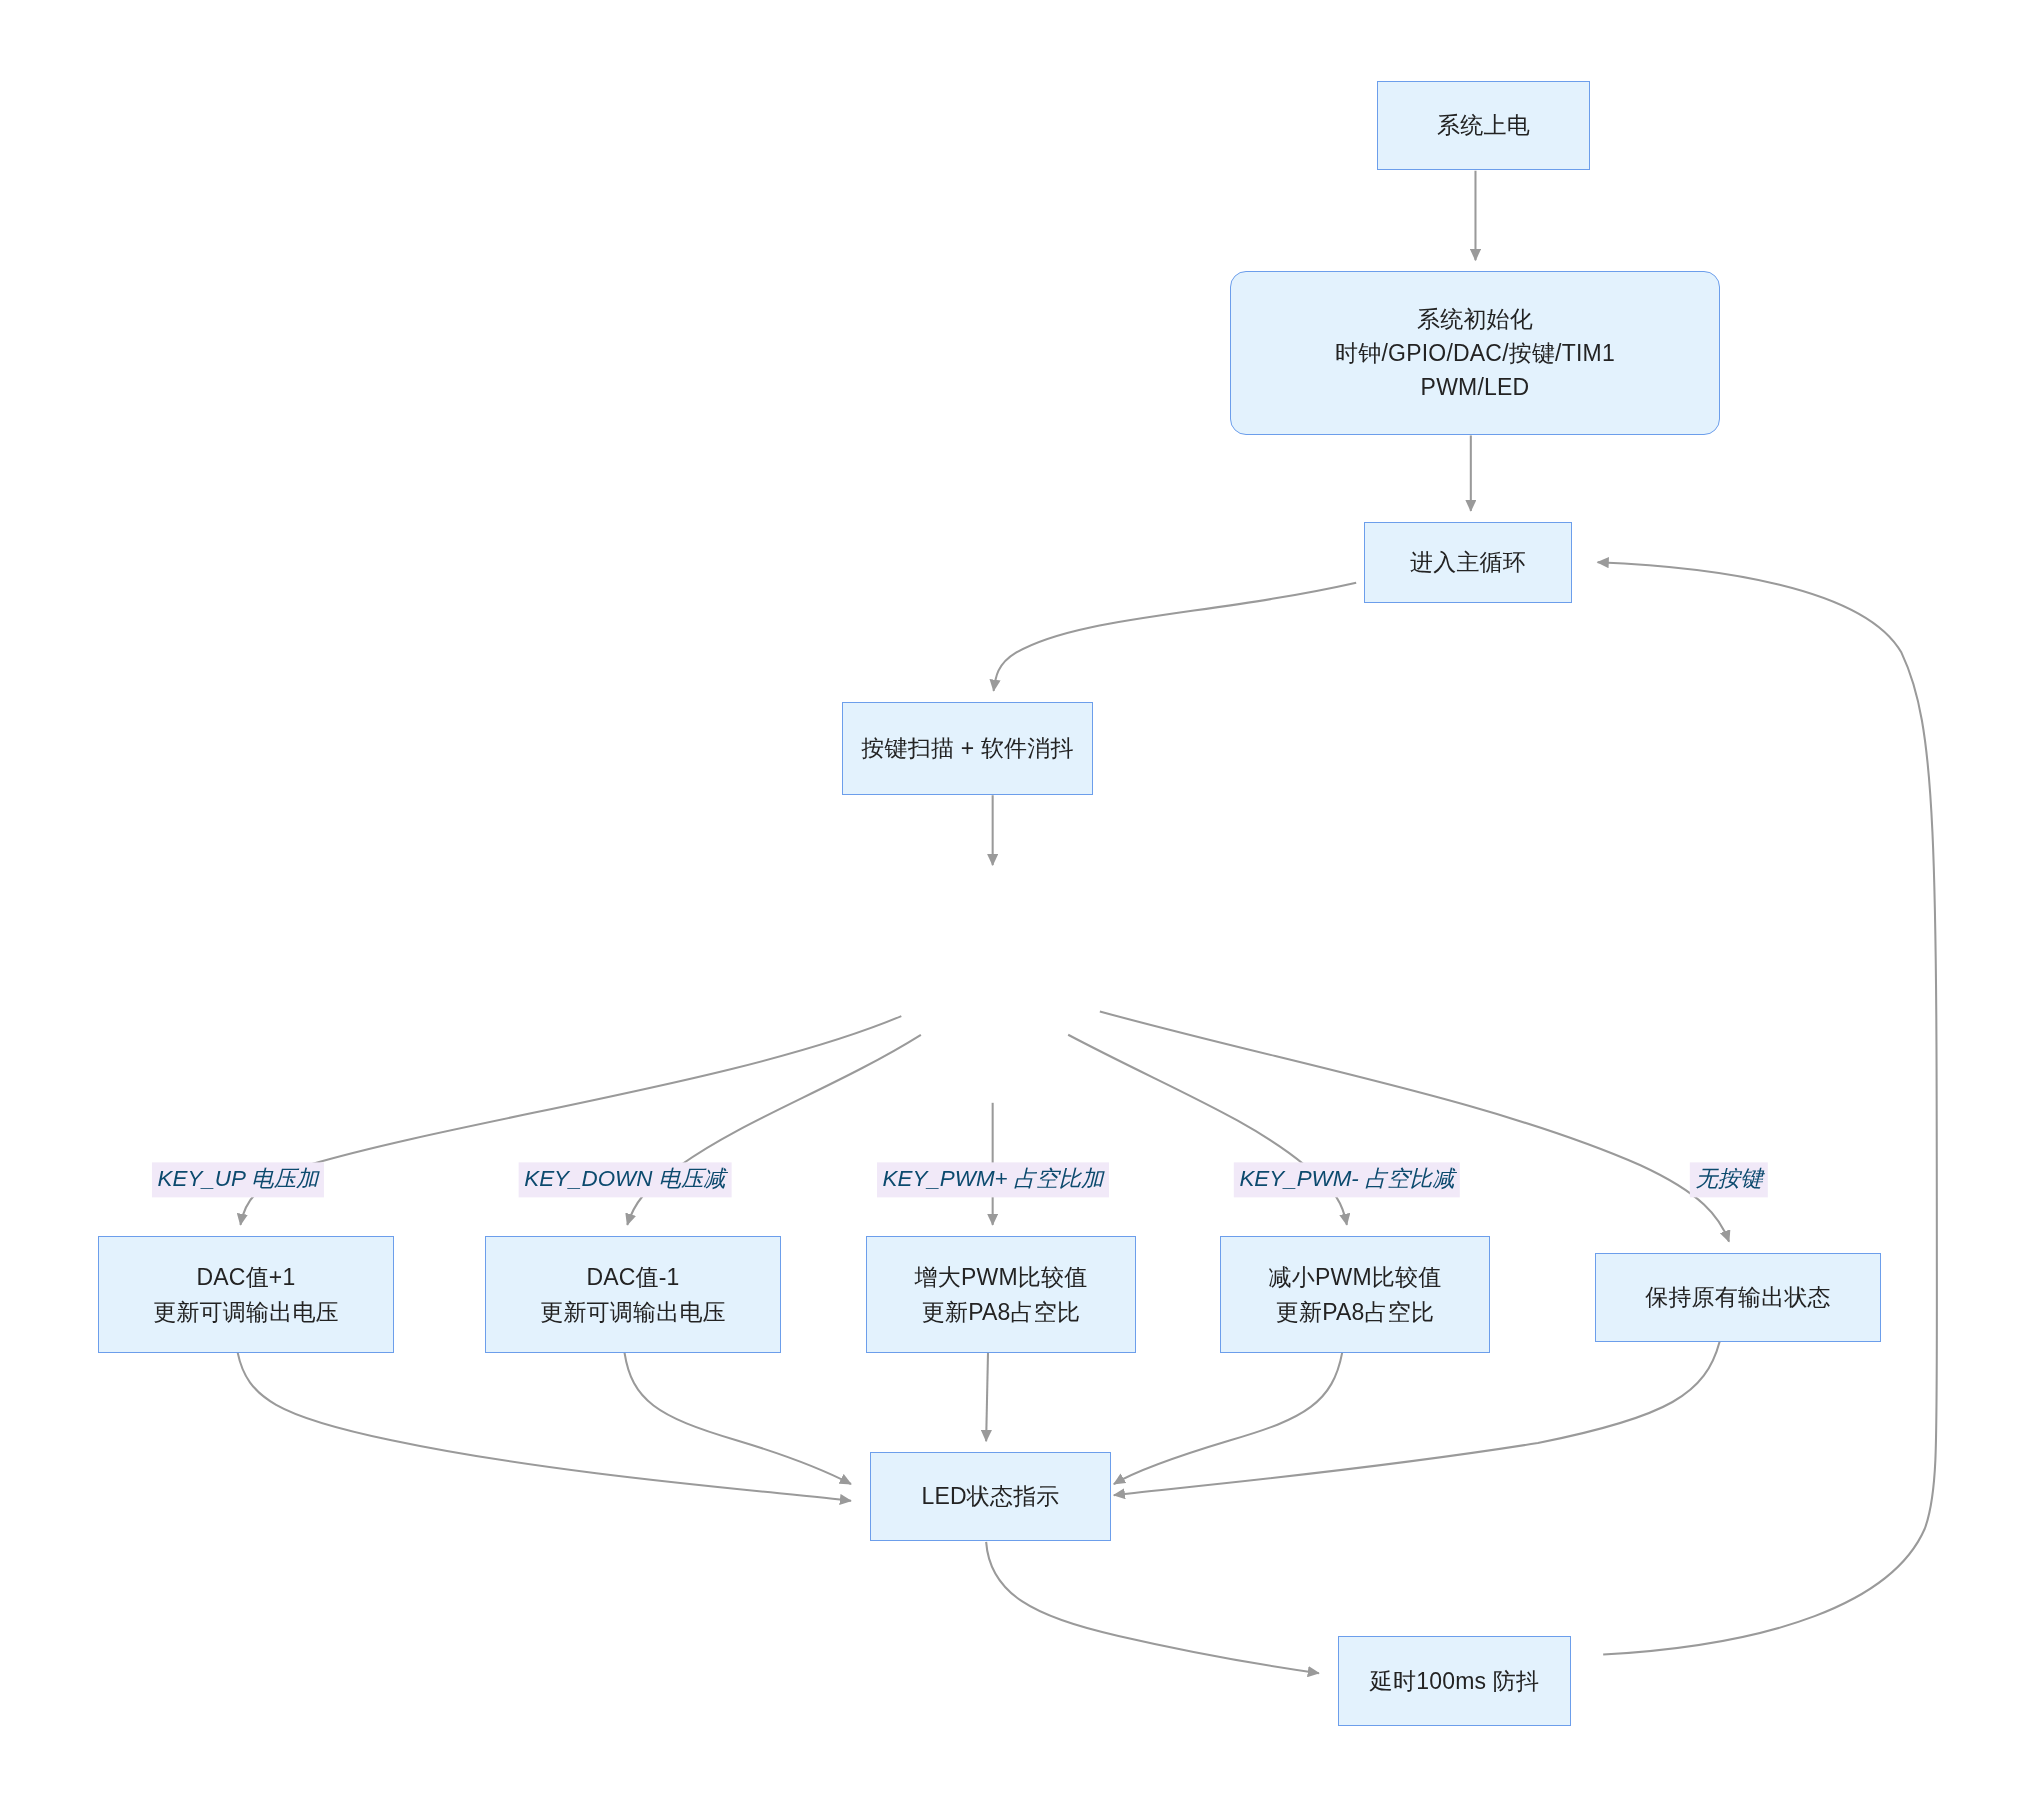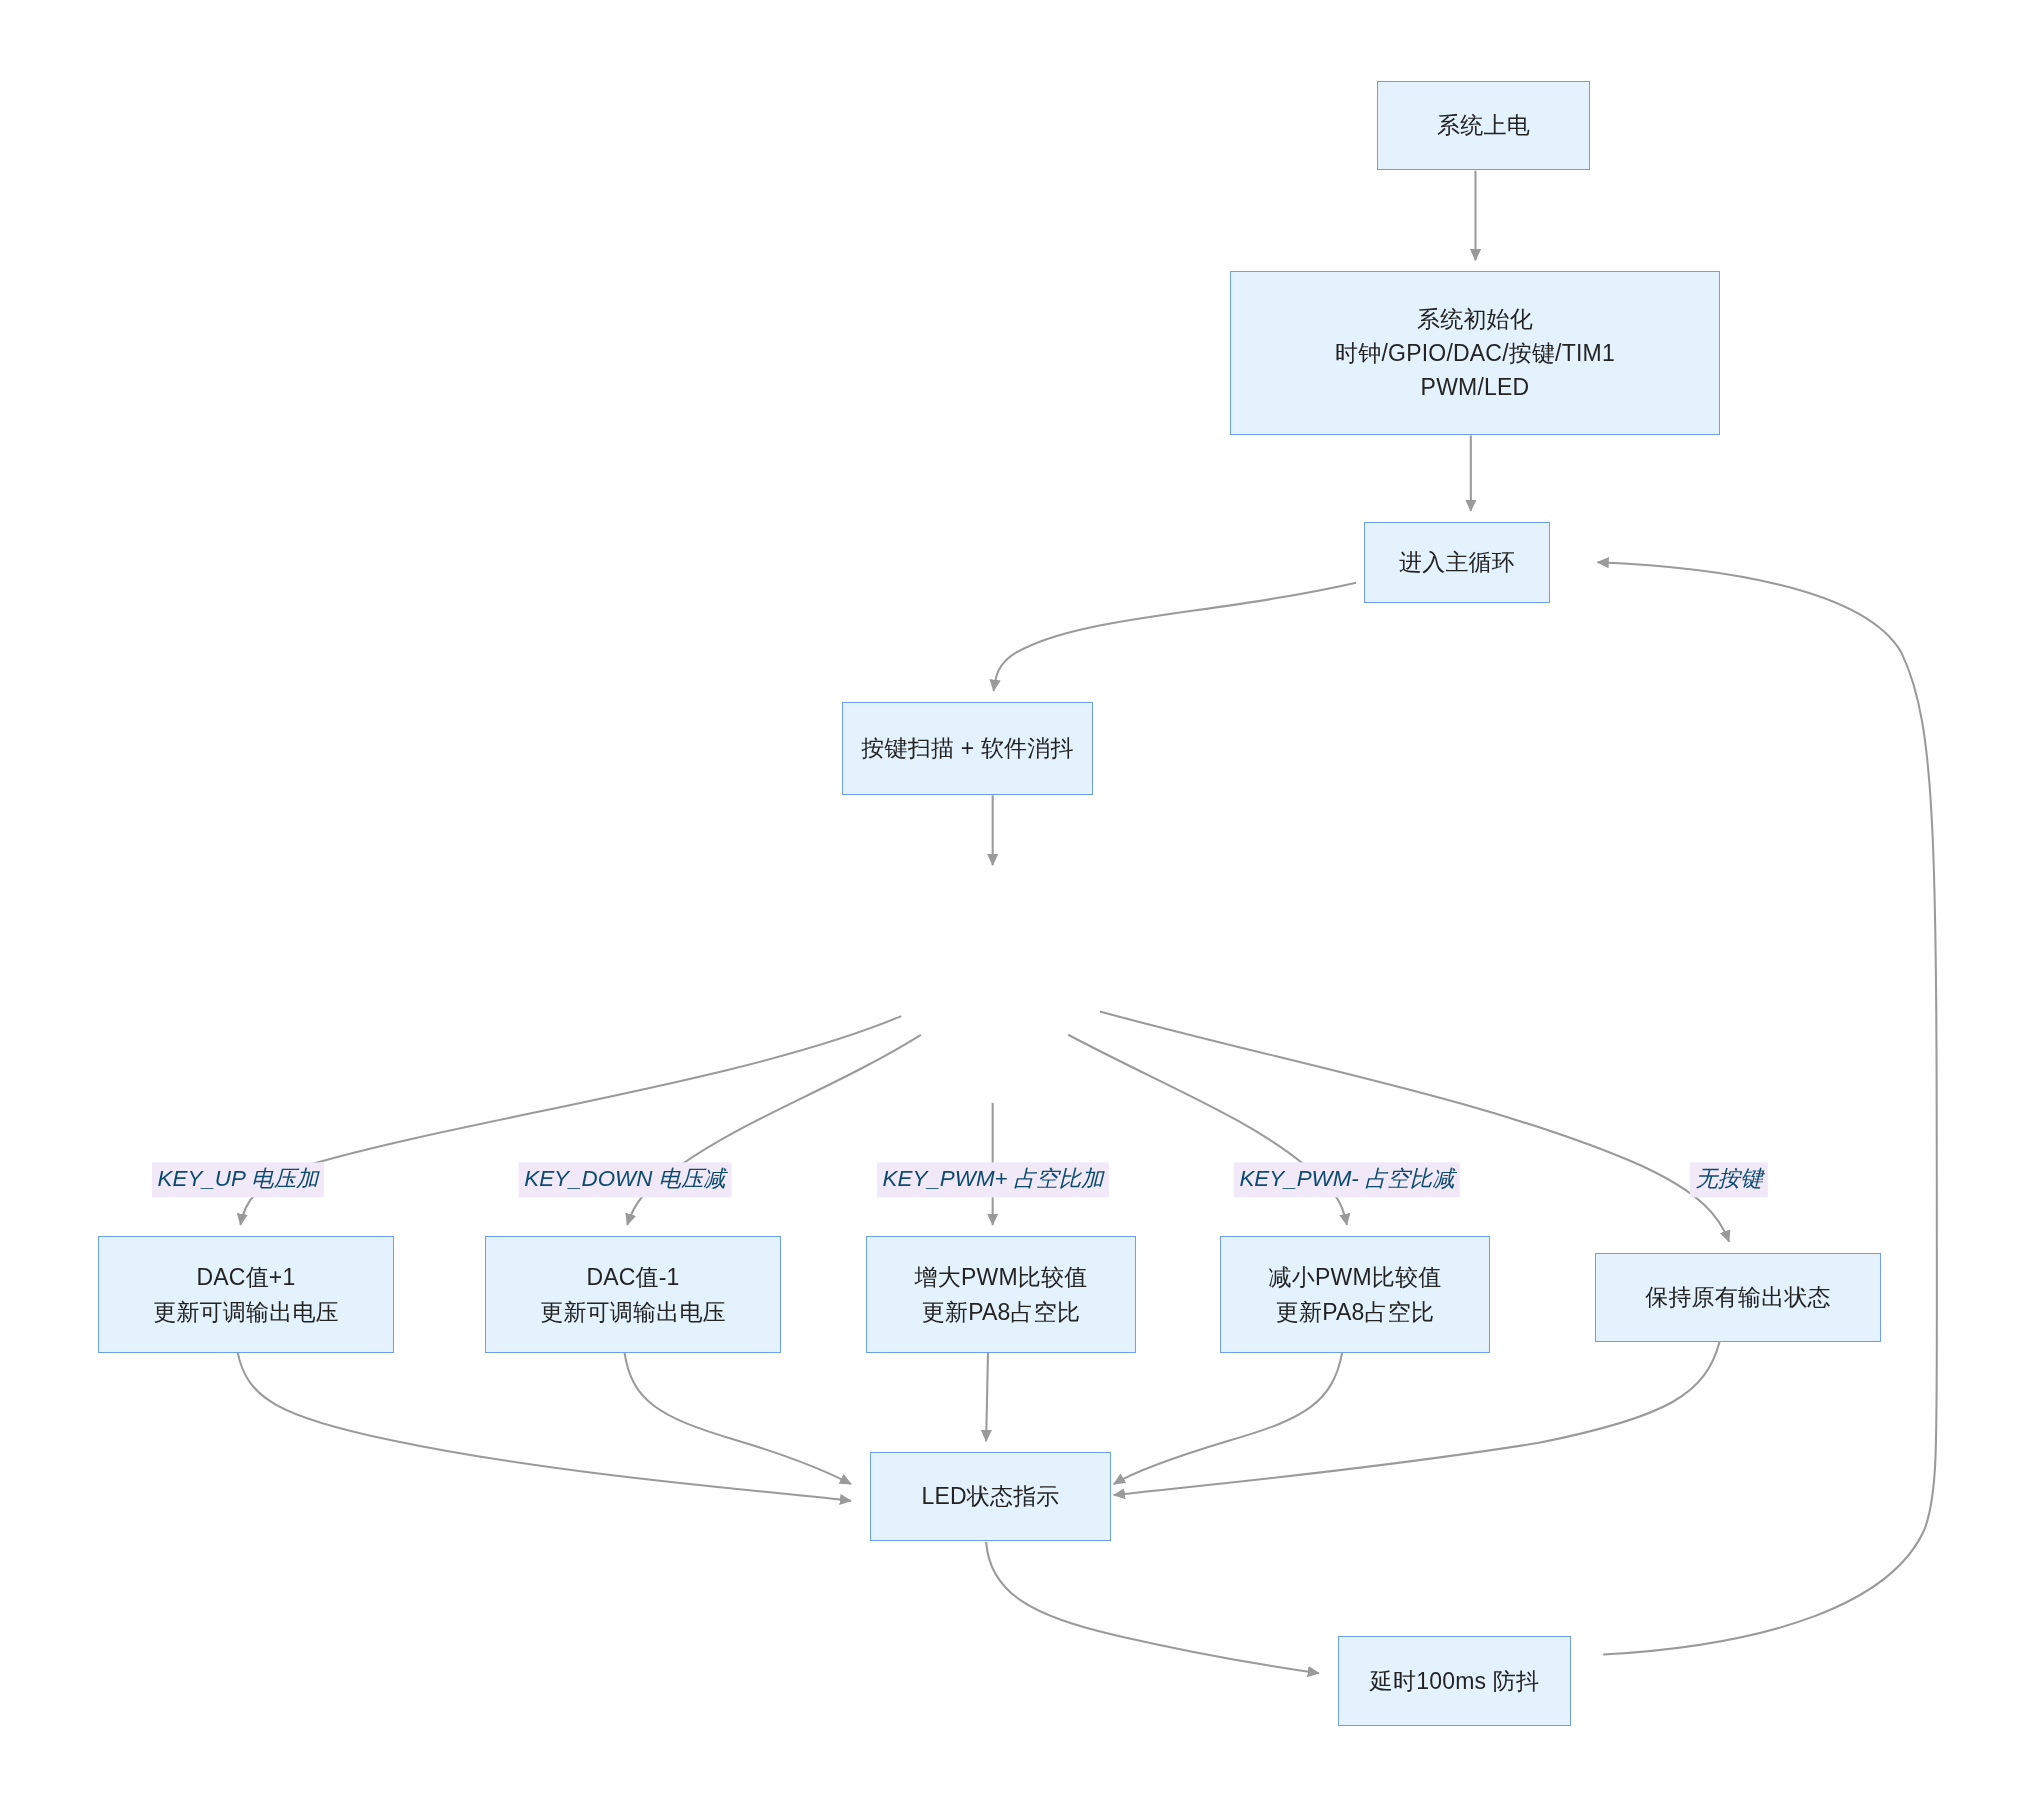--- a/index.html
+++ b/index.html
@@ -121,25 +121,25 @@
 
       <path d="M1058,1654 C1062,1710 1110,1735 1200,1755 C1300,1778 1380,1790 1415,1795"></path>
 
       <path d="M1720,1775 C1900,1765 2030,1720 2065,1640 C2078,1605 2078,1560 2078,1400
                C2078,900 2078,780 2040,700 C2000,630 1840,608 1714,603"></path>
     </g>
   </svg>
 
   <div class="node" style="left:1369px; top:81px; width:213px; height:89px;">系统上电</div>
 
-  <div class="node" style="left:1222px; top:271px; width:490px; height:164px;">系统初始化
+  <div class="node" style="left:1222px; top:271px; width:490px; height:164px;border-radius:16px;">系统初始化
 时钟/GPIO/DAC/按键/TIM1
 PWM/LED</div>
 
-  <div class="node" style="left:1356px; top:522px; width:186px; height:81px;">进入主循环</div>
+  <div class="node" style="left:1356px; top:522px; width:208px; height:81px;">进入主循环</div>
 
   <div class="node" style="left:834px; top:702px; width:251px; height:93px;">按键扫描 + 软件消抖</div>
 
 
   <div class="node" style="left:90px; top:1236px; width:296px; height:117px;">DAC值+1
 更新可调输出电压</div>
 
   <div class="node" style="left:477px; top:1236px; width:296px; height:117px;">DAC值-1
 更新可调输出电压</div>
 

